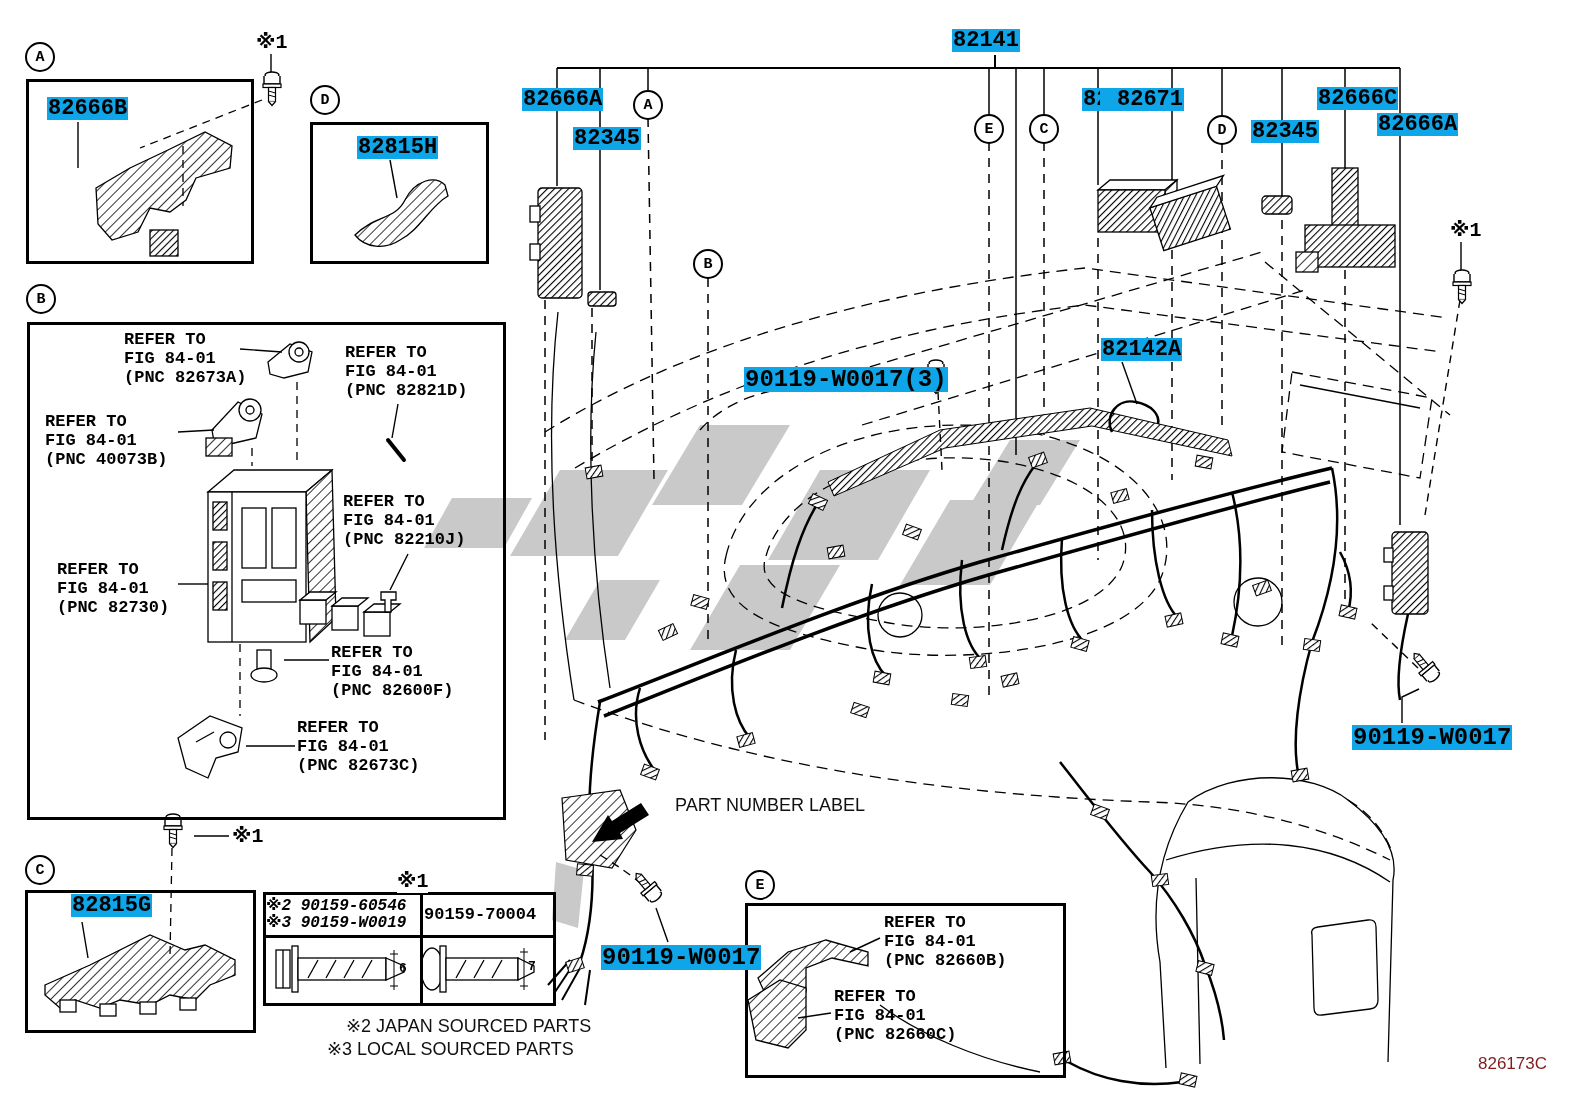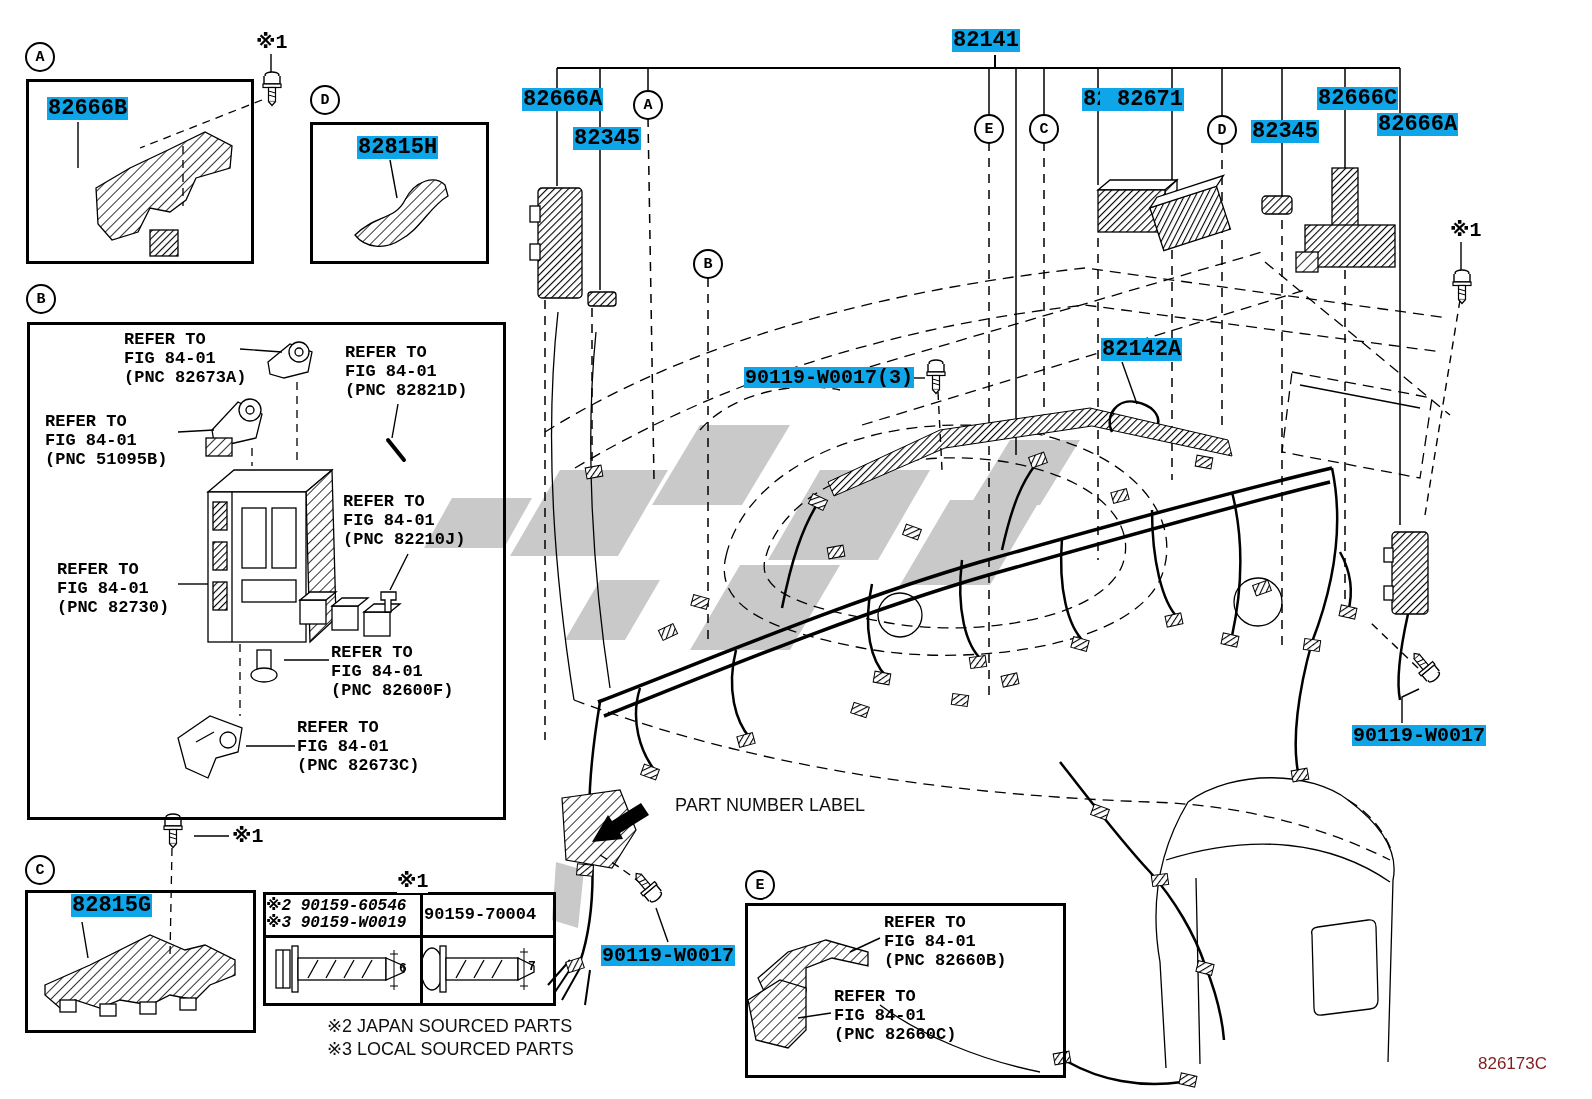--- a/index.html
+++ b/index.html
@@ -5,21 +5,21 @@
   html,body{margin:0;padding:0;background:#888;}
   .canvas{position:relative;width:1592px;height:1099px;background:#fff;overflow:hidden;
           font-family:"Liberation Mono","DejaVu Sans Mono",monospace;}
   svg.art{position:absolute;left:0;top:0;z-index:0;}
   .frame{position:absolute;border:3px solid #000;background:transparent;z-index:1;}
   .circ{position:absolute;width:26px;height:26px;border:2px solid #000;border-radius:50%;
         background:#fff;z-index:2;display:flex;align-items:center;justify-content:center;
         font:700 15px "Liberation Mono","DejaVu Sans",monospace;transform:translate(-50%,-50%);}
   .pn{position:absolute;z-index:2;font:700 22px "Liberation Mono","DejaVu Sans",monospace;
       line-height:1.05;background:#0ea5e9;padding:0 1px;white-space:nowrap;color:#000;}
-  .pn.s20{font-size:20px;text-align:center;}
+  .pn.s20{font-size:24px;text-align:center;}
   .ref{position:absolute;z-index:2;font:700 17px "Liberation Mono","DejaVu Sans",monospace;
        line-height:19px;white-space:nowrap;color:#000;}
   .mark{position:absolute;z-index:2;font:700 20px "Liberation Mono","DejaVu Sans",monospace;
         background:#fff;white-space:nowrap;}
   .sans{position:absolute;z-index:2;font:400 18px "Liberation Sans","DejaVu Sans",sans-serif;
         color:#111;white-space:nowrap;background:#fff;}
   .figcode{font:400 17px "Liberation Sans","DejaVu Sans",sans-serif;color:#7f1d1d;}
   .tblhead{position:absolute;z-index:2;font:700 16px "Liberation Mono","DejaVu Sans",monospace;
            line-height:17px;white-space:nowrap;}
   .dim{position:absolute;z-index:2;font:700 13px "Liberation Mono","DejaVu Sans",monospace;}
@@ -461,21 +461,21 @@
   <div>(PNC 82673A)</div>
 </div>
 <div class="ref" style="left:345px;top:343px;">
   <div>REFER TO</div>
   <div>FIG 84-01</div>
   <div>(PNC 82821D)</div>
 </div>
 <div class="ref" style="left:45px;top:412px;">
   <div>REFER TO</div>
   <div>FIG 84-01</div>
-  <div>(PNC 51095B)</div>
+  <div>(PNC 40073B)</div>
 </div>
 <div class="ref" style="left:343px;top:492px;">
   <div>REFER TO</div>
   <div>FIG 84-01</div>
   <div>(PNC 82210J)</div>
 </div>
 <div class="ref" style="left:57px;top:560px;">
   <div>REFER TO</div>
   <div>FIG 84-01</div>
   <div>(PNC 82730)</div>
@@ -503,17 +503,17 @@
 
 <div class="tblhead" style="left:266px;top:898px;font-style:italic;">
   <div>※2 90159-60546</div>
   <div>※3 90159-W0019</div>
 </div>
 <div class="tblhead" style="left:424px;top:906px;font-size:17px;">90159-70004</div>
 <div class="dim" style="left:399px;top:961px;">6</div>
 <div class="dim" style="left:528px;top:959px;">7</div>
 
 <div class="sans" style="left:659px;top:795px;margin-left:16px;">PART NUMBER LABEL</div>
-<div class="sans" style="left:327px;top:1015px;">※2 JAPAN SOURCED PARTS</div>
+<div class="sans" style="left:346px;top:1015px;">※2 JAPAN SOURCED PARTS</div>
 <div class="sans" style="left:327px;top:1038px;">※3 LOCAL SOURCED PARTS</div>
 <div class="sans figcode" style="left:1478px;top:1054px;">826173C</div>
 
 </div>
 
 </body></html>

